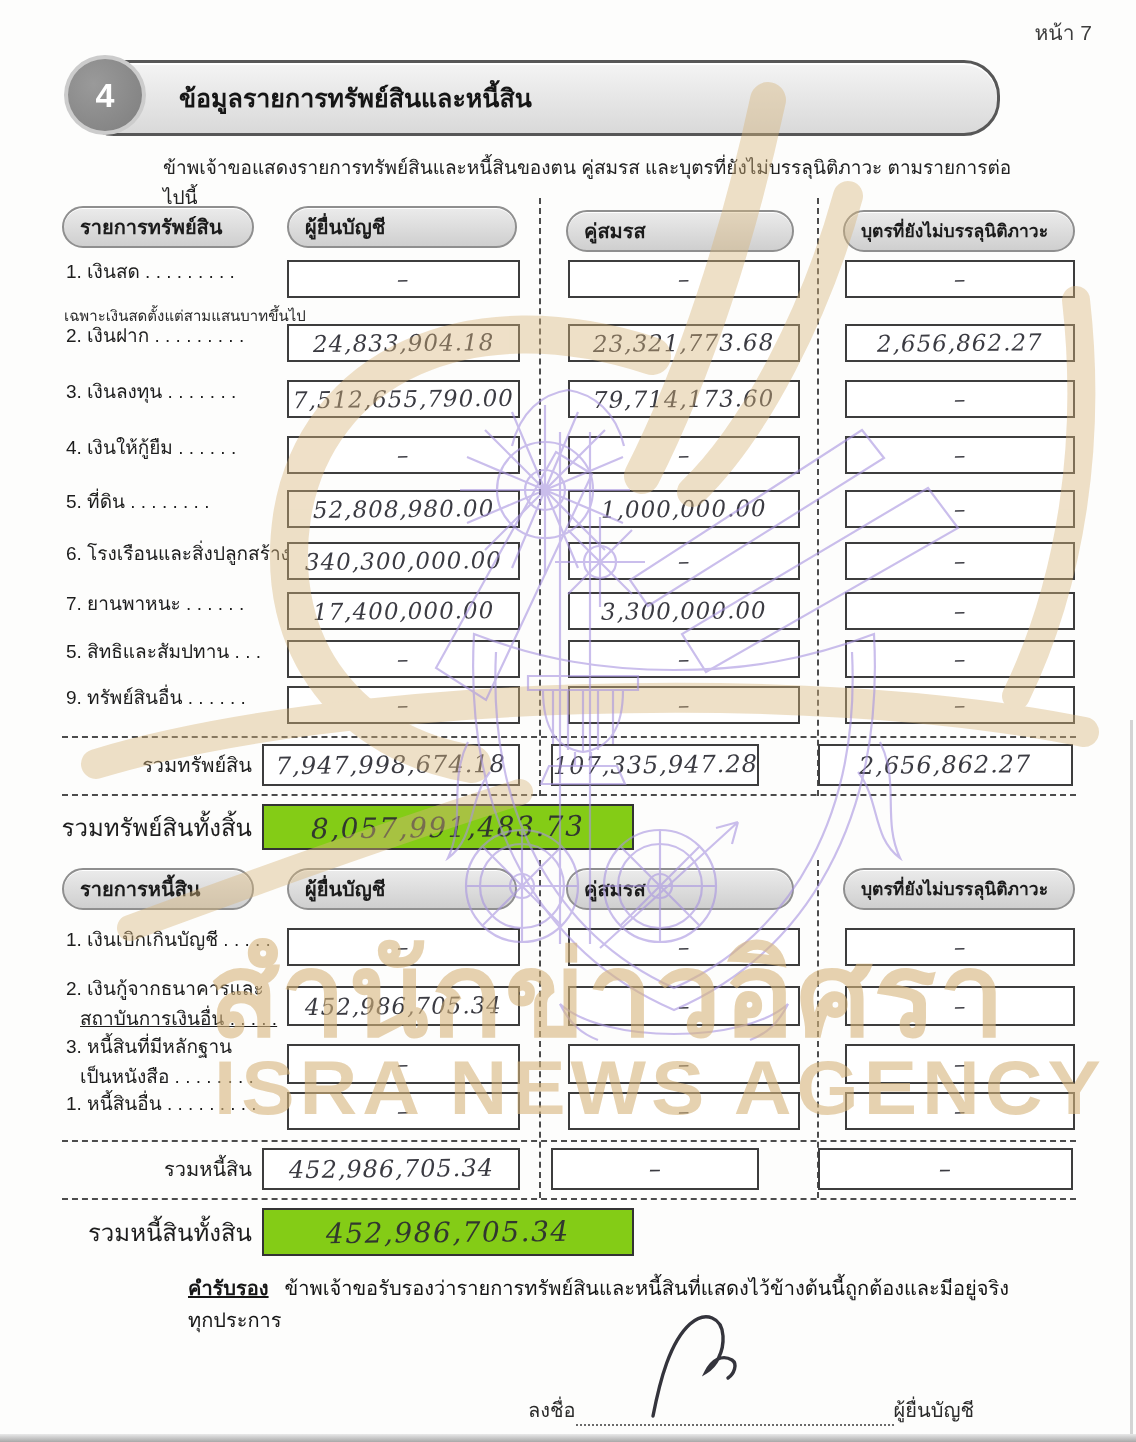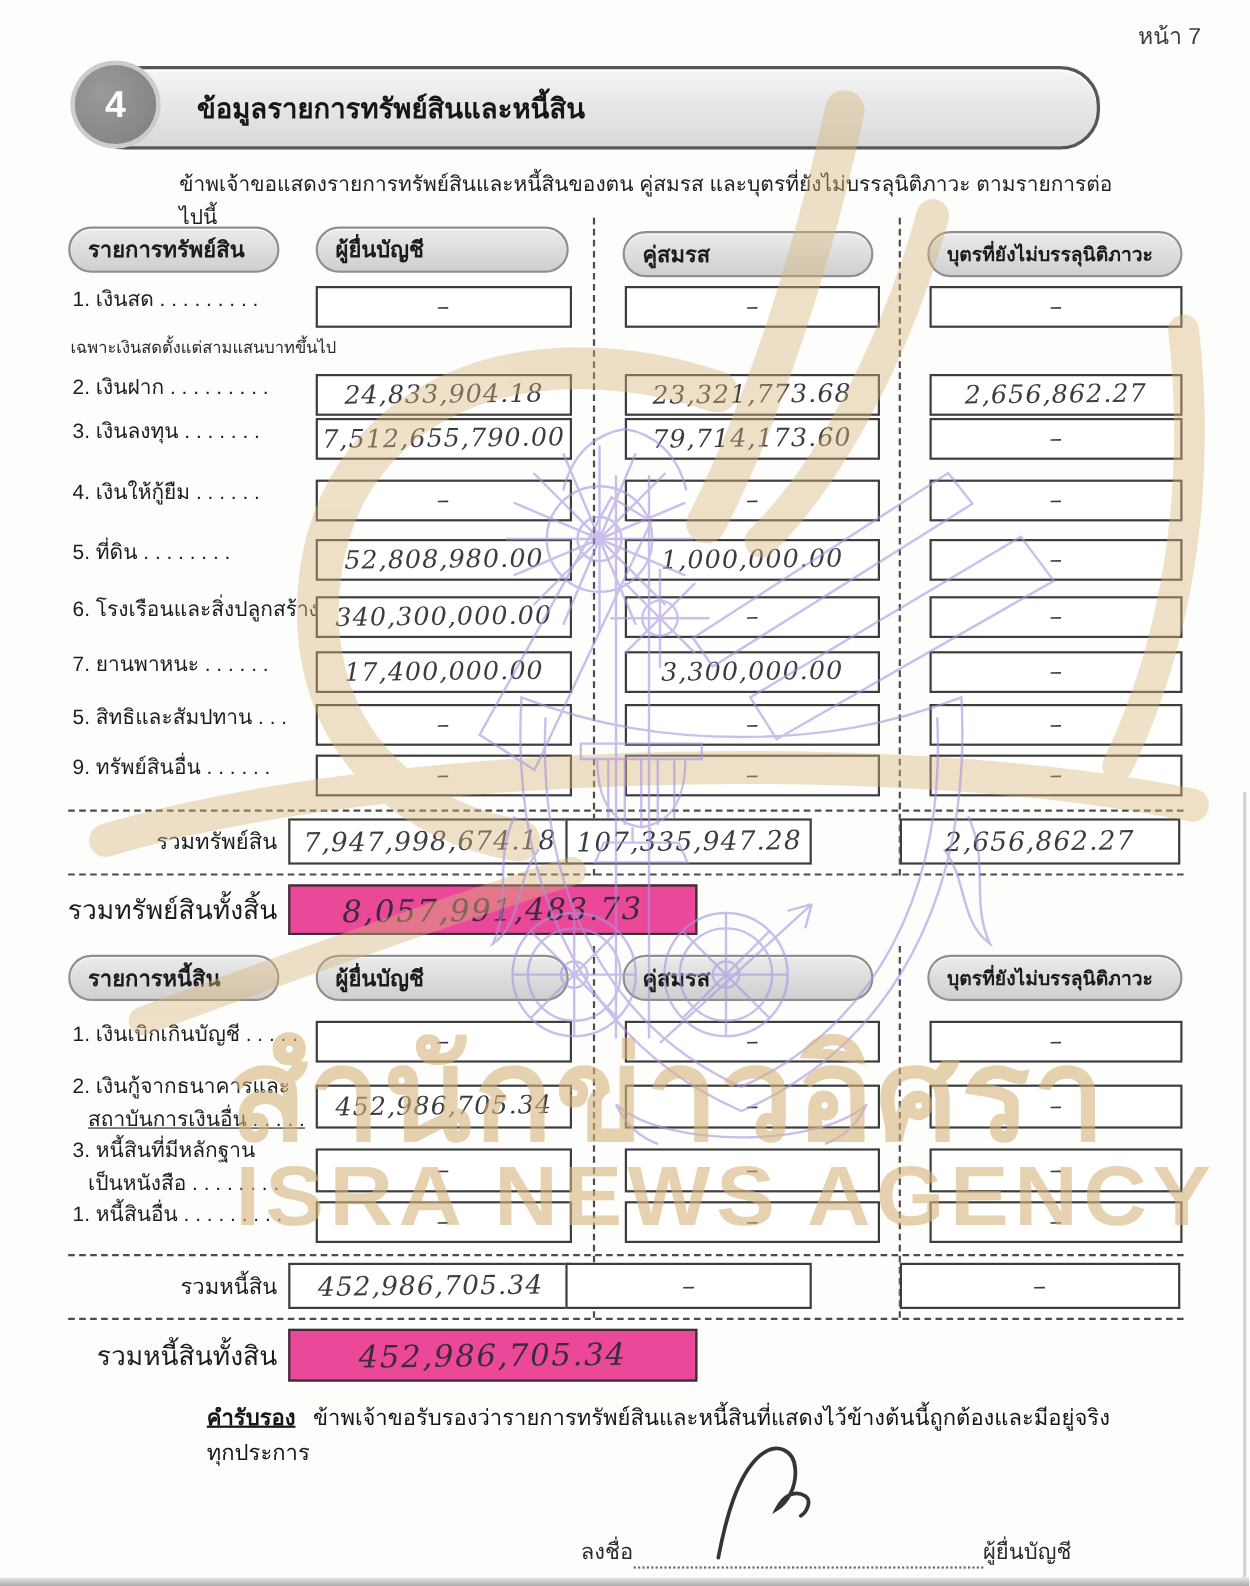--- a/index.html
+++ b/index.html
@@ -37,25 +37,25 @@
   .arow{left:0;width:1136px;height:22px;}
   .rlabel{position:absolute;left:66px;top:50%;transform:translateY(-50%);
           font-size:19px;color:#1d1d1d;white-space:nowrap;}
   .rlabel .l2{display:block;}
   .rlabel.twoline{top:-12px;transform:none;line-height:30px;}
   .note{left:64px;font-size:15px;color:#2a2a2a;}
   .box{position:absolute;top:0;height:38px;border:2px solid #3d3d3d;background:#ffffff;
        box-sizing:border-box;display:flex;align-items:center;justify-content:center;}
   .c1{left:287px;width:233px;} .c2{left:568px;width:232px;} .c3{left:845px;width:230px;}
   .trow .box{height:42px;}
-  .t1{left:262px;width:258px;} .t2{left:514px;width:224px;text-align:right;} .t3{left:818px;width:255px;}
+  .t1{left:262px;width:258px;} .t2{left:551px;width:208px;text-align:right;} .t3{left:818px;width:255px;}
   .tlabel{position:absolute;left:58px;width:194px;top:50%;transform:translateY(-50%);
           text-align:right;font-size:20px;color:#1d1d1d;white-space:nowrap;}
   .gbox{position:absolute;left:262px;width:372px;height:46px;border:2.5px solid #333333;
-        background:#ec4899;box-sizing:border-box;display:flex;align-items:center;justify-content:center;}
+        background:#84cc16;box-sizing:border-box;display:flex;align-items:center;justify-content:center;}
   .glabel{position:absolute;left:40px;width:212px;top:50%;transform:translateY(-50%);
           text-align:right;font-size:24px;color:#1d1d1d;white-space:nowrap;}
 
   
   .hw{font-family:"DejaVu Serif", serif;font-style:italic;color:rgba(42,42,50,0.92);
       font-size:23px;letter-spacing:1px;transform:rotate(-0.6deg);white-space:nowrap;}
   .hw.big{font-size:24px;} .hw.grand{font-size:28px;letter-spacing:1.5px;}
 
   
   .cert{left:188px;top:1272px;width:840px;font-size:20px;color:#151515;}
@@ -104,21 +104,21 @@
       </div>
     <div class="box c2">
         <span class="hw">–</span>
       </div>
     <div class="box c3">
         <span class="hw">–</span>
       </div>
   </div>
   <div class="abs note" style="top:304px;">เฉพาะเงินสดตั้งแต่สามแสนบาทขึ้นไป</div>
 
-  <div class="abs arow" style="top:340px;">
+  <div class="abs arow" style="top:324px;">
     <div class="rlabel">2. เงินฝาก . . . . . . . . .</div>
     <div class="box c1">
         <span class="hw">24,833,904.18</span>
       </div>
     <div class="box c2">
         <span class="hw">23,321,773.68</span>
       </div>
     <div class="box c3">
         <span class="hw">2,656,862.27</span>
       </div>

